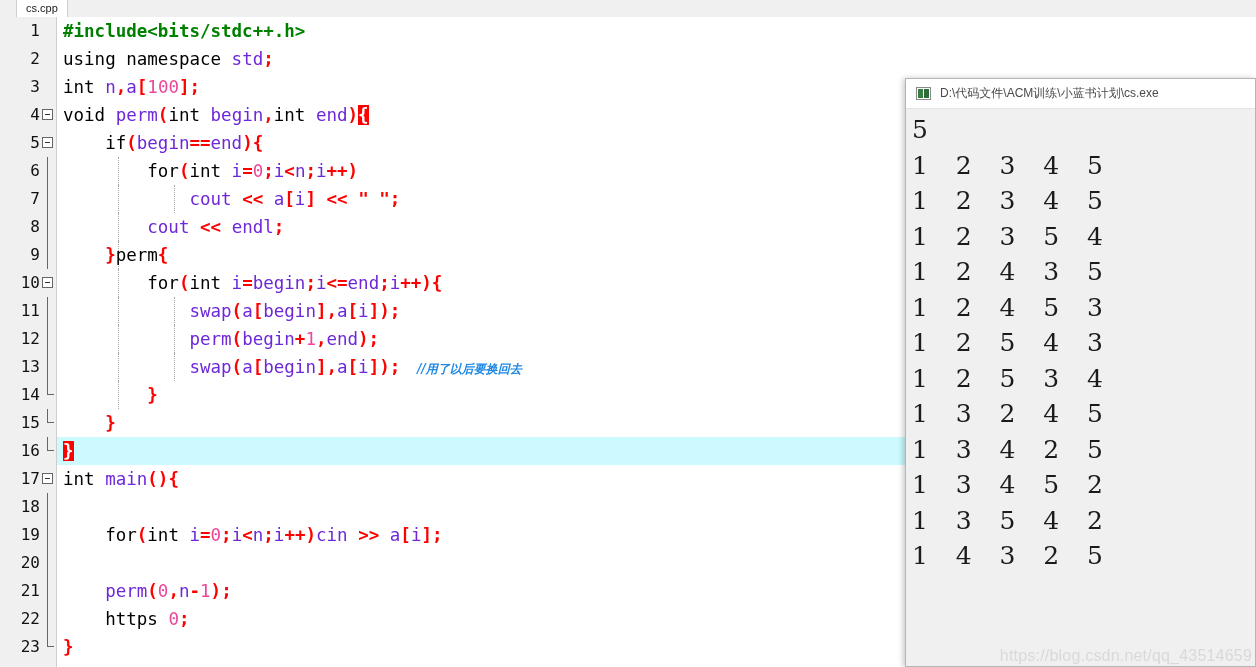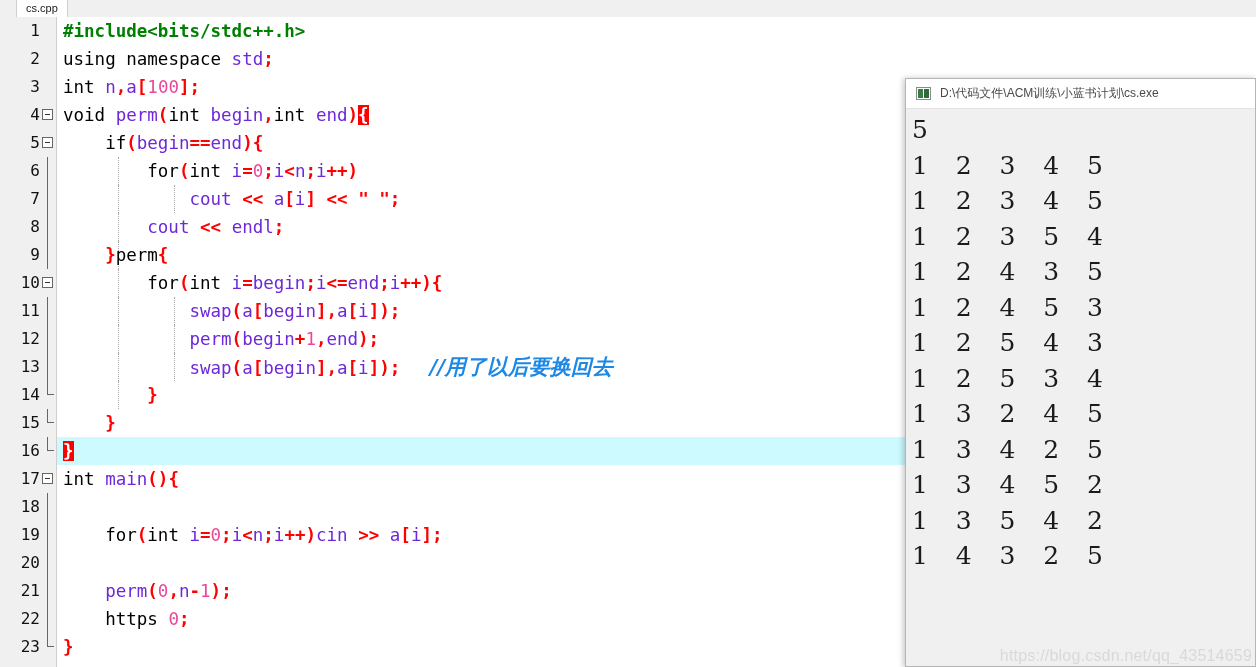--- a/index.html
+++ b/index.html
@@ -123,21 +123,21 @@
     width: 0px; height: 28px;
     border-left: 1px dotted #a8a8a8;
   }
 
   
   .kw   { color: #000000; font-weight: normal; }
   .pre  { color: #008000; font-weight: bold; }
   .pun  { color: #ff0000; font-weight: bold; }
   .num  { color: #ec4899; }
   .str  { color: #ff0000; font-weight: bold; }
-  .cmt  { color: #1e88e5; font-style: italic; font-family: "DejaVu Serif", serif; font-weight: bold; font-size: 21px;}
+  .cmt  { color: #1e88e5; font-style: italic; font-family: "DejaVu Serif", serif; font-weight: bold; font-size: 12px;}
   .brc  { background: #ff0000; color: #ffffff; font-weight: bold; }
   .pln  { color: #6d28d9; }
 
   
   #console {
     position: absolute;
     left: 905px; top: 78px;
     width: 351px; height: 589px;
     background: #f0f0f0;
     border: 1px solid #b5b5b5;

